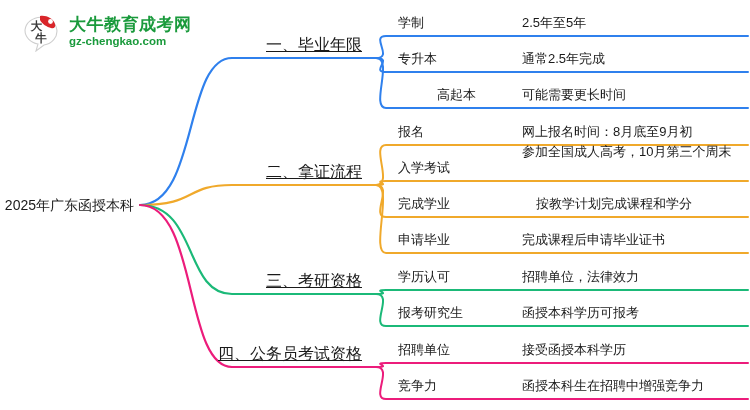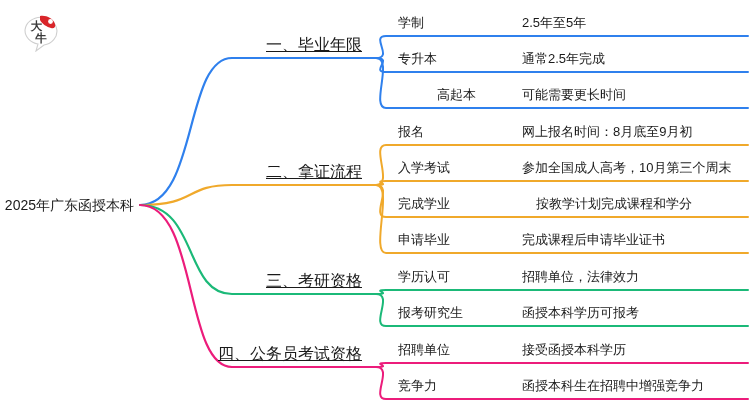--- a/index.html
+++ b/index.html
@@ -88,20 +88,24 @@
 <div id="logo">
   <div id="logo-mark">
     <svg width="40" height="40" viewBox="0 0 40 40">
       <path d="M3 18 A16 14 0 1 1 22 33 L22 33 L14 39 L16 32 A16 14 0 0 1 3 18 Z" fill="#ffffff" stroke="#cfcfcf" stroke-width="1.1"></path>
       <path d="M18 4 C24 3 31 6 33 12 C34 15 32 17 29 16 C25 15 20 12 18 8 Z" fill="#d9252a"></path>
       <circle cx="28.5" cy="9.5" r="2.4" fill="#ffffff"></circle>
       <text x="14.5" y="18" font-family="'Liberation Sans', sans-serif" font-size="11.5" font-weight="bold" fill="#3a3a3a" text-anchor="middle">大</text>
       <text x="19" y="29.5" font-family="'Liberation Sans', sans-serif" font-size="11.5" font-weight="bold" fill="#3a3a3a" text-anchor="middle">牛</text>
     </svg>
   </div>
+  <div id="logo-text-wrap">
+    <div id="logo-title">大牛教育成考网</div>
+    <div id="logo-sub">gz-chengkao.com</div>
+  </div>
 </div>
 
 <svg id="map-svg" viewBox="0 0 750 410" xmlns="http://www.w3.org/2000/svg">
   <g id="edges">
       <path d="M 140 205 C 198 205 184 58 232 58
           L 376 58" fill="none" stroke="#2f80ed" stroke-width="2.2" stroke-linecap="round"></path>
       <path d="M 376 58 C 394 58 370 36 386 36
             L 748 36" fill="none" stroke="#2f80ed" stroke-width="2" stroke-linecap="round"></path>
       <path d="M 376 58 C 394 58 370 72 386 72
             L 748 72" fill="none" stroke="#2f80ed" stroke-width="2" stroke-linecap="round"></path>
@@ -138,21 +142,21 @@
     <div class="node-text leaf-label" style="left: 398px; top: 22px; transform: translateY(-50%);">学制</div>
     <div class="node-text leaf-value" style="left: 522px; top: 22px; transform: translateY(-50%);">2.5年至5年</div>
     <div class="node-text leaf-label" style="left: 398px; top: 58px; transform: translateY(-50%);">专升本</div>
     <div class="node-text leaf-value" style="left: 522px; top: 58px; transform: translateY(-50%);">通常2.5年完成</div>
     <div class="node-text leaf-label" style="left: 389px; top: 94px; transform: translateY(-50%); margin-left: 48px;">高起本</div>
     <div class="node-text leaf-value" style="left: 522px; top: 94px; transform: translateY(-50%);">可能需要更长时间</div>
     <div class="node-text branch-text" style="left: auto; top: 172px; transform: translateY(-50%); right: 388px;">二、拿证流程</div>
     <div class="node-text leaf-label" style="left: 398px; top: 131px; transform: translateY(-50%);">报名</div>
     <div class="node-text leaf-value" style="left: 522px; top: 131px; transform: translateY(-50%);">网上报名时间：8月底至9月初</div>
     <div class="node-text leaf-label" style="left: 398px; top: 167px; transform: translateY(-50%);">入学考试</div>
-    <div class="node-text leaf-value" style="left: 522px; top: 167px; transform: translateY(-50%);">参加全国成人高考，10月第三个周末</div>
+    <div class="node-text leaf-value" style="left: 522px; top: 151px; transform: translateY(-50%);">参加全国成人高考，10月第三个周末</div>
     <div class="node-text leaf-label" style="left: 398px; top: 203px; transform: translateY(-50%);">完成学业</div>
     <div class="node-text leaf-value" style="left: 522px; top: 203px; transform: translateY(-50%); margin-left: 14px;">按教学计划完成课程和学分</div>
     <div class="node-text leaf-label" style="left: 398px; top: 239px; transform: translateY(-50%);">申请毕业</div>
     <div class="node-text leaf-value" style="left: 522px; top: 239px; transform: translateY(-50%);">完成课程后申请毕业证书</div>
     <div class="node-text branch-text" style="left: auto; top: 281px; transform: translateY(-50%); right: 388px;">三、考研资格</div>
     <div class="node-text leaf-label" style="left: 398px; top: 276px; transform: translateY(-50%);">学历认可</div>
     <div class="node-text leaf-value" style="left: 522px; top: 276px; transform: translateY(-50%);">招聘单位，法律效力</div>
     <div class="node-text leaf-label" style="left: 398px; top: 312px; transform: translateY(-50%);">报考研究生</div>
     <div class="node-text leaf-value" style="left: 522px; top: 312px; transform: translateY(-50%);">函授本科学历可报考</div>
     <div class="node-text branch-text" style="left: auto; top: 354px; transform: translateY(-50%); right: 388px; margin-left: 40px;">四、公务员考试资格</div>

